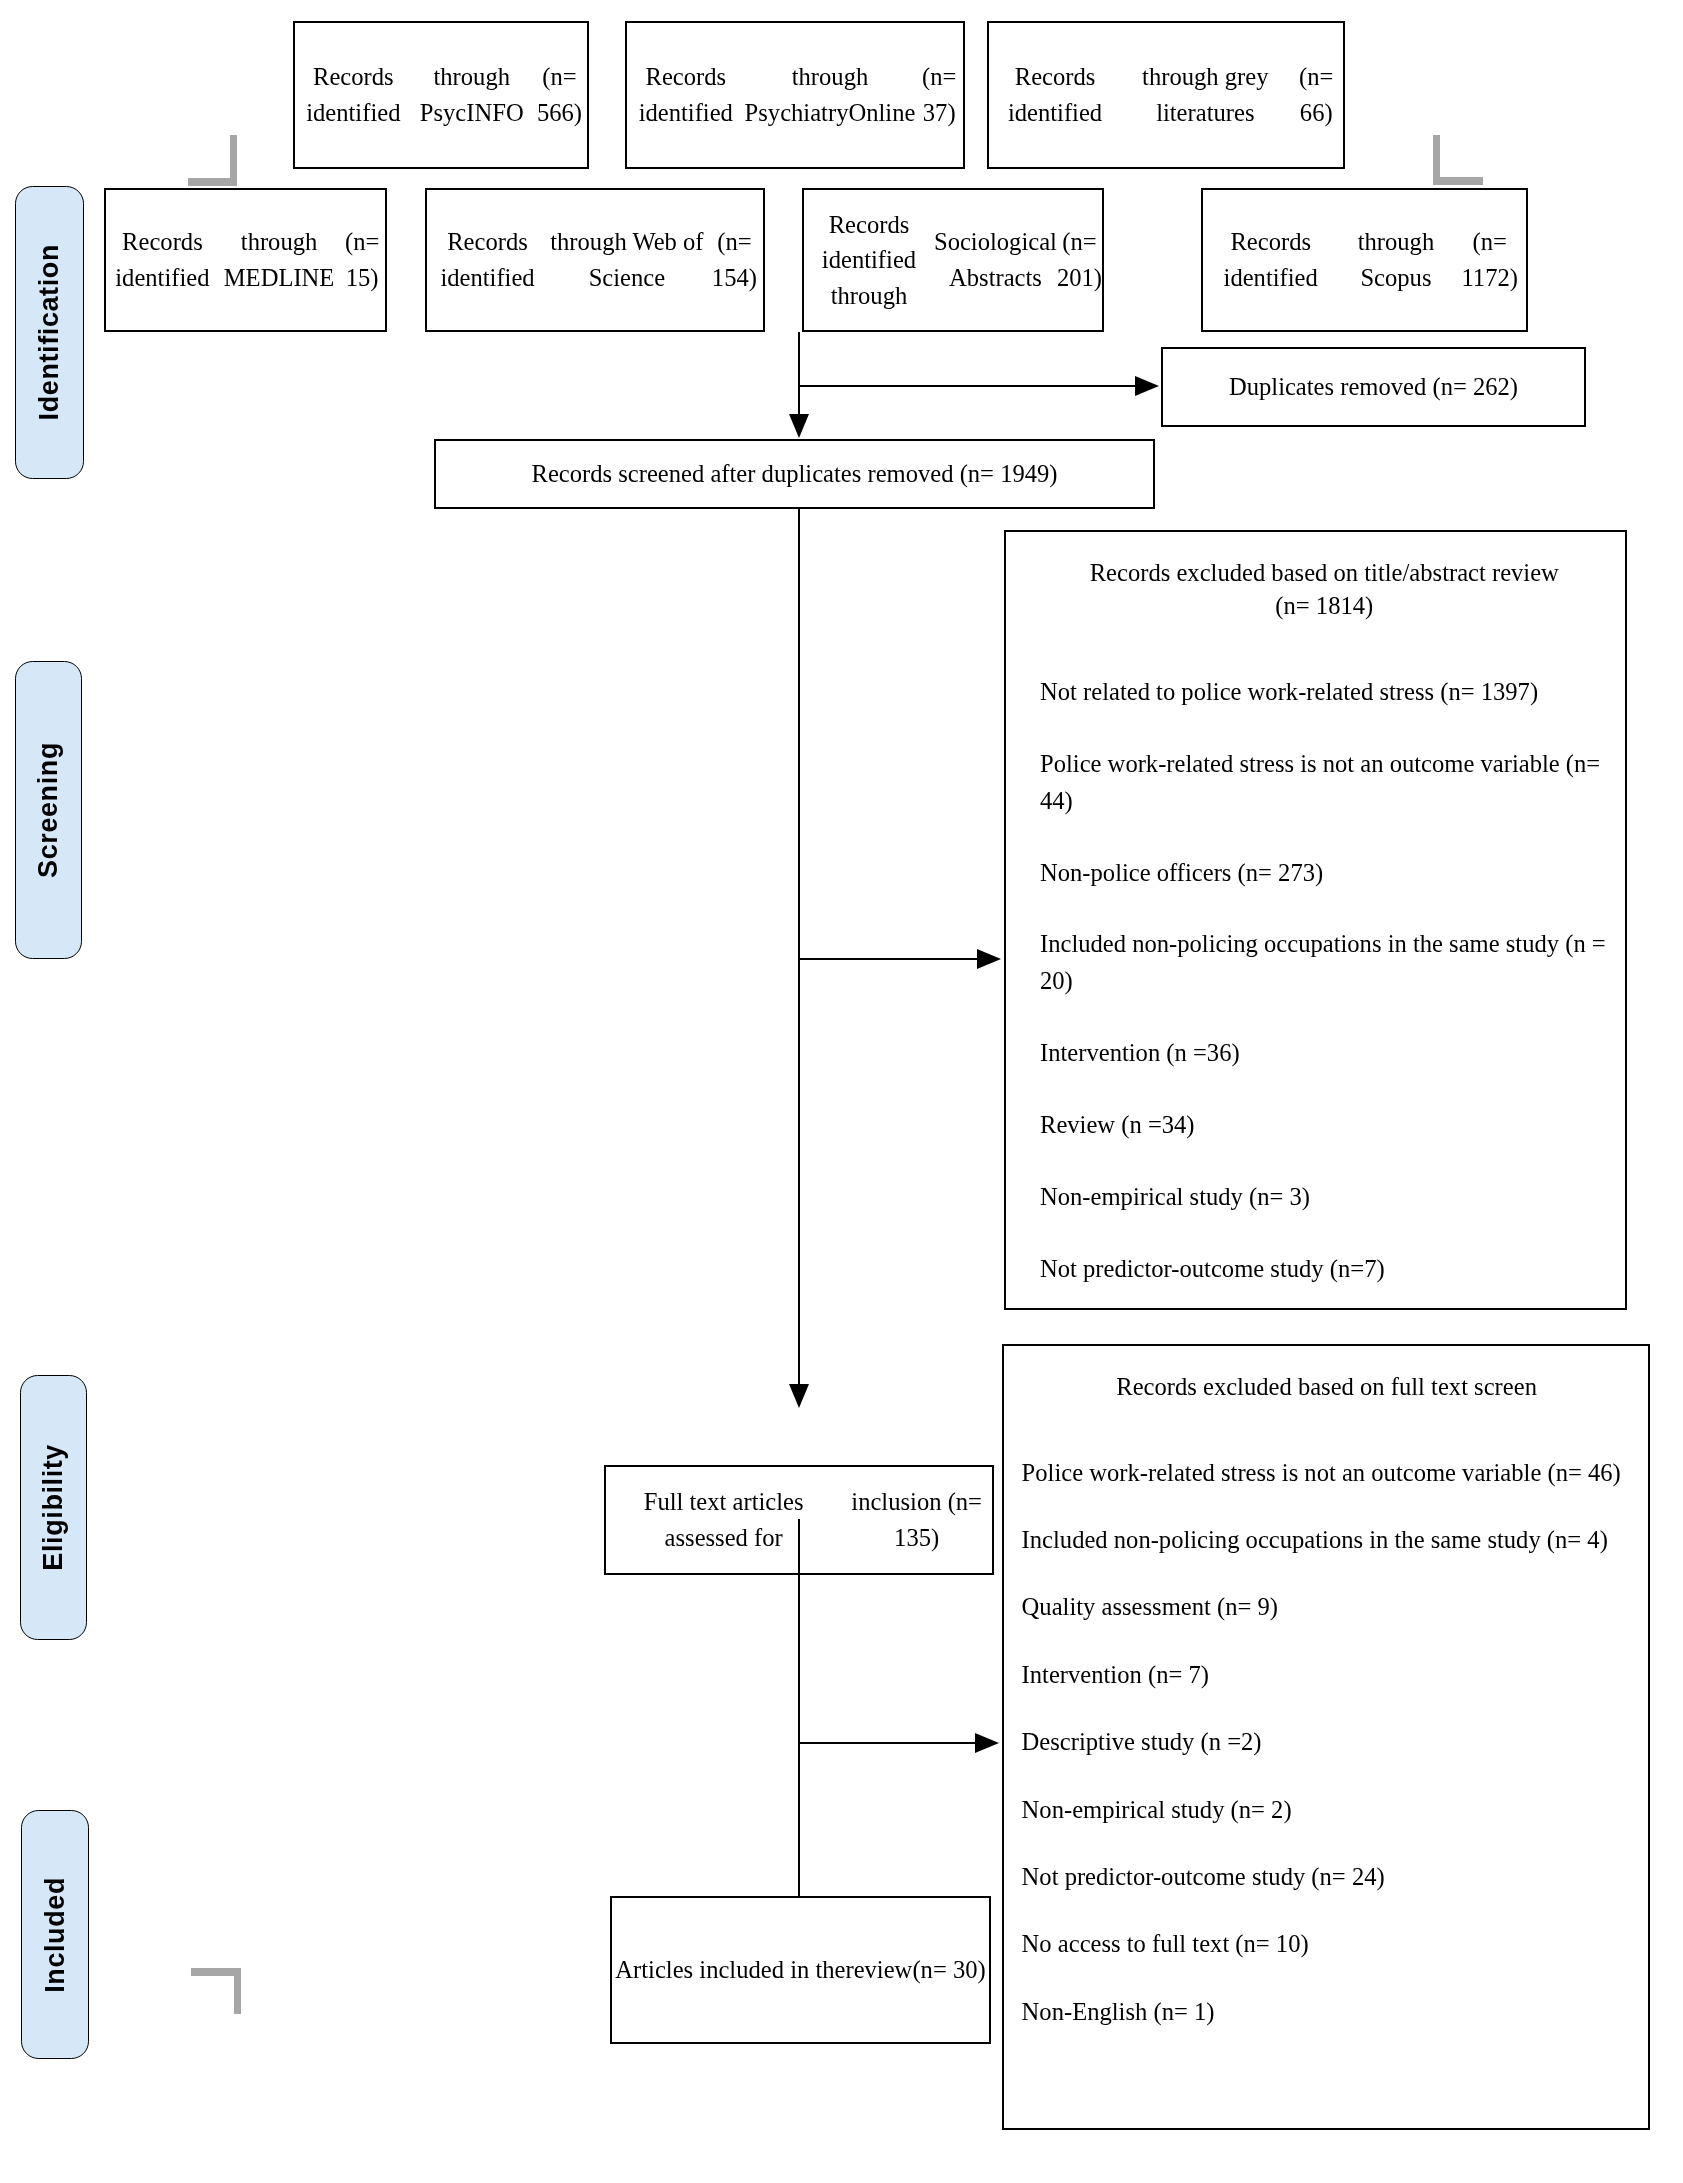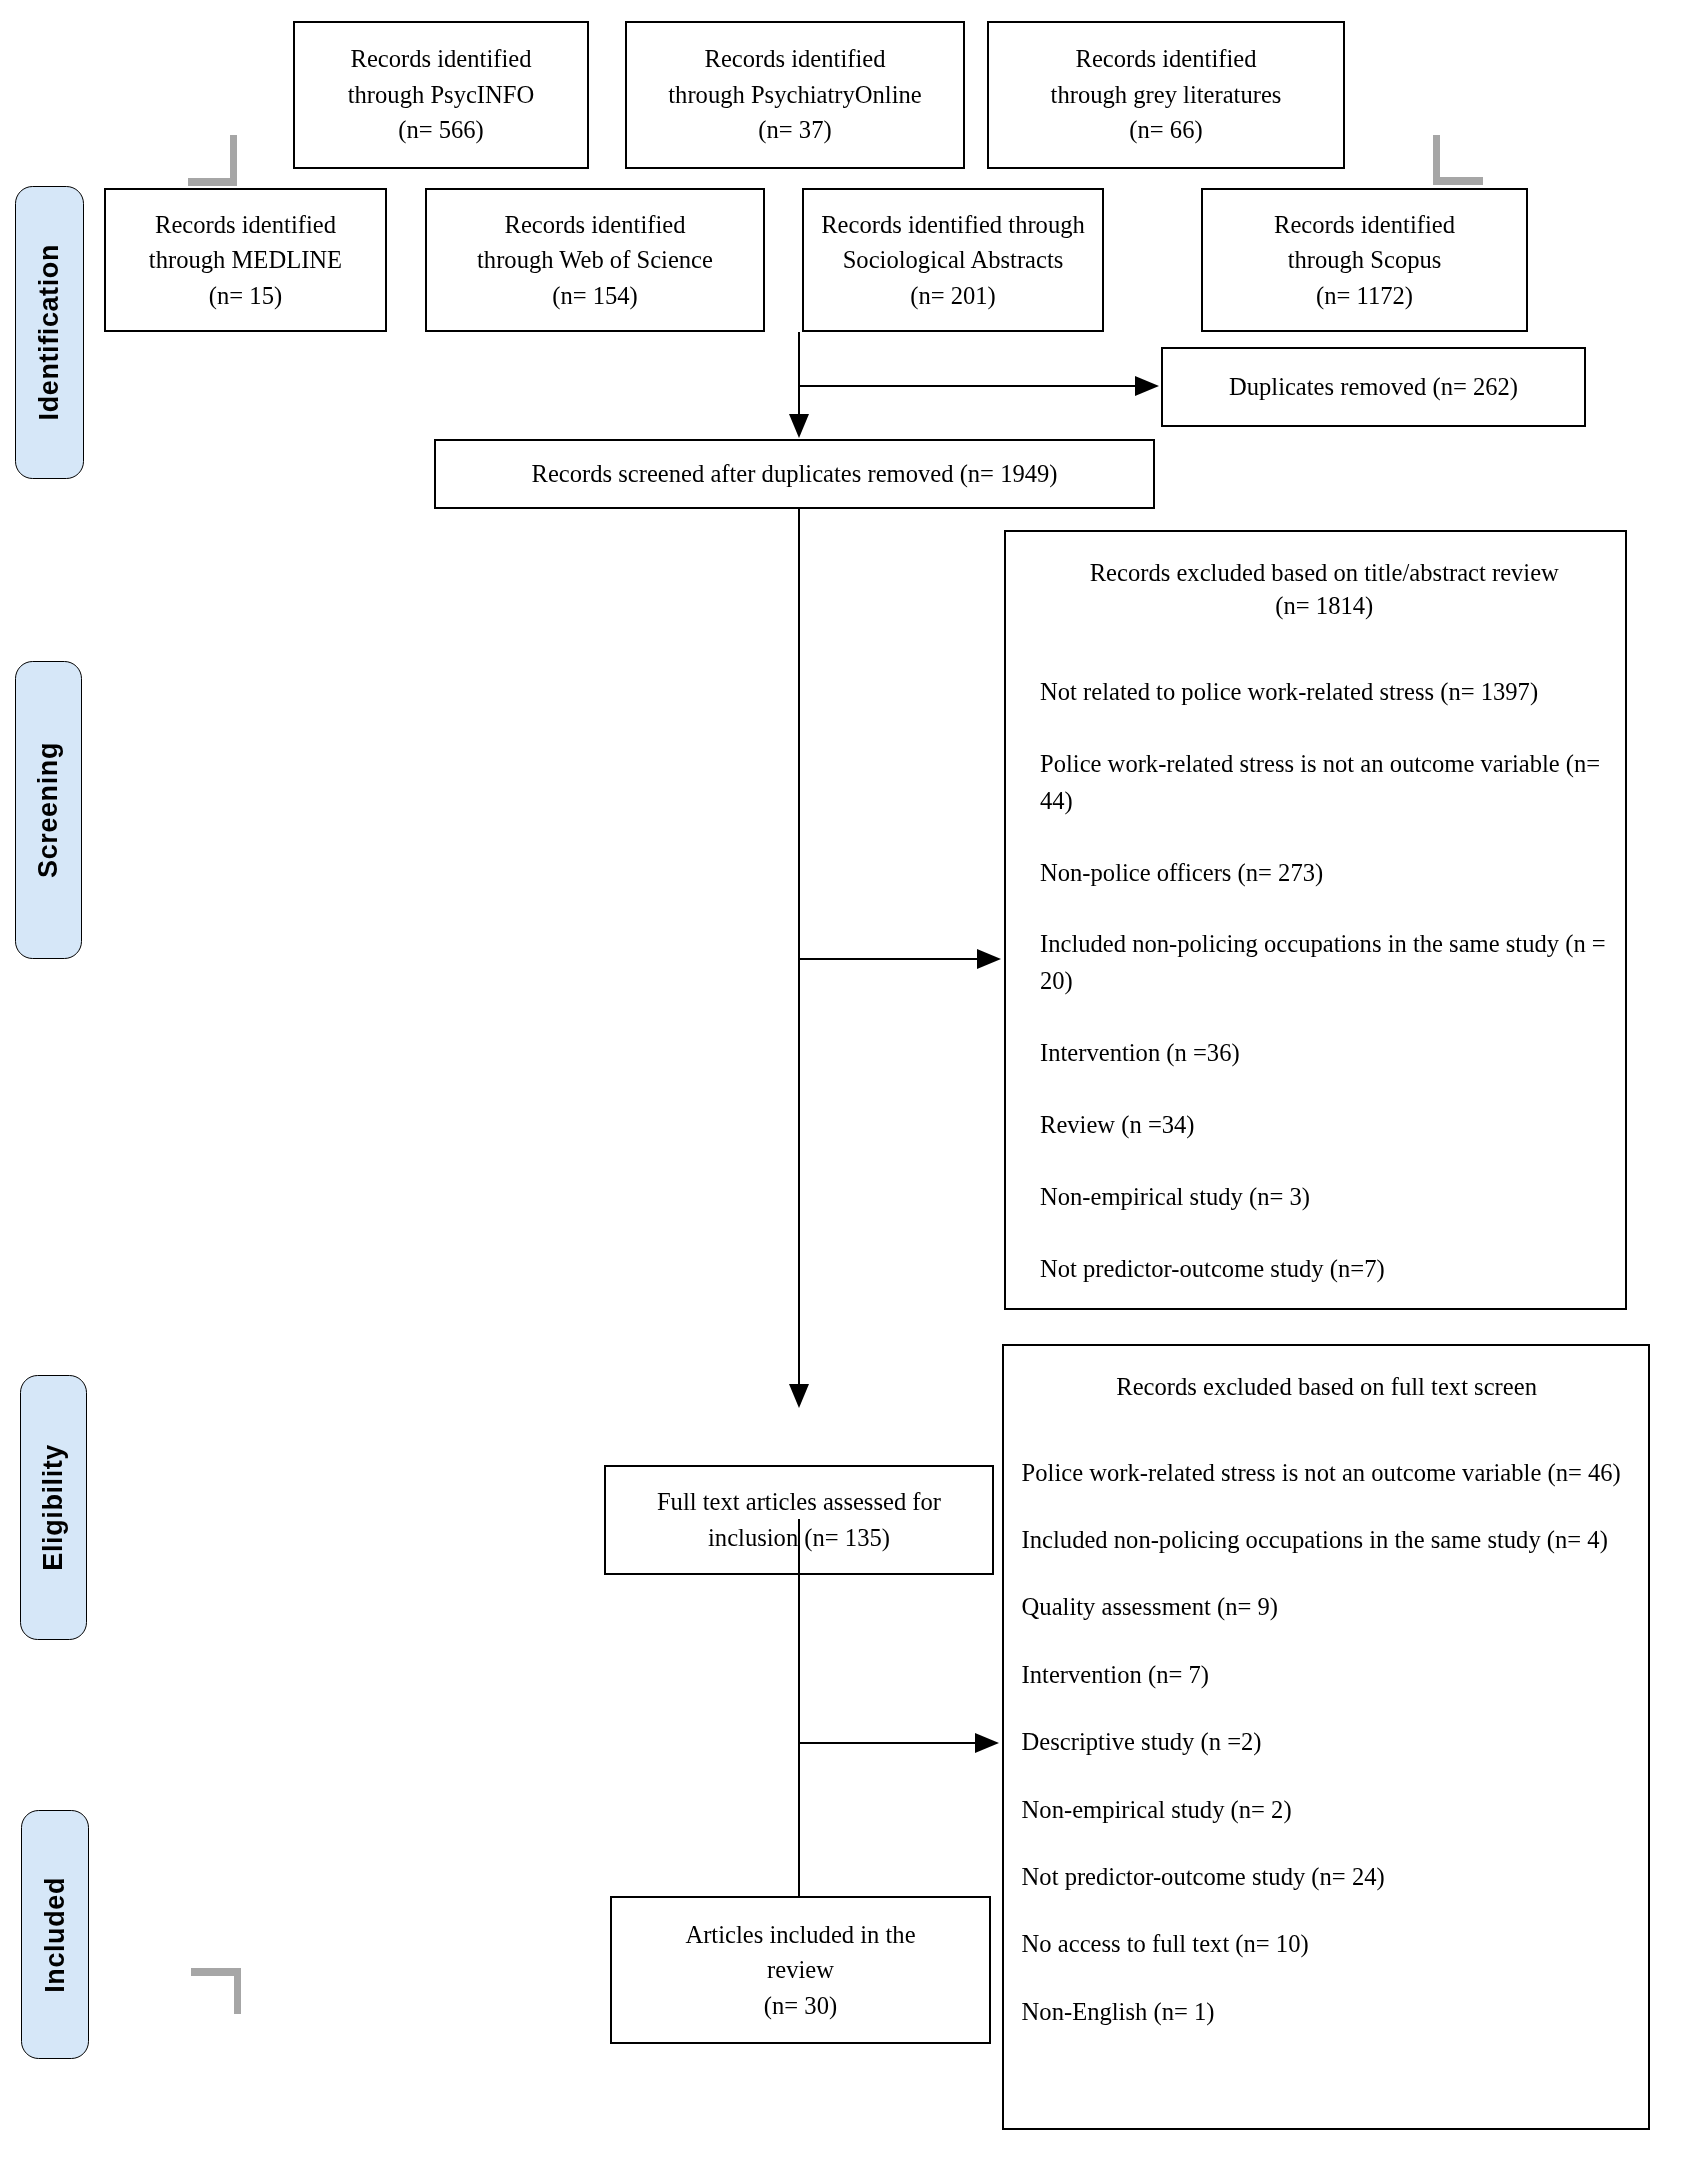--- a/index.html
+++ b/index.html
@@ -3,21 +3,21 @@
 <meta charset="utf-8">
 <style>
   html,body { margin:0; padding:0; background:#ffffff; }
   #canvas {
     position:relative; width:1684px; height:2183px; background:#ffffff;
     font-family:"Liberation Serif", serif; color:#000;
   }
   .box {
     position:absolute; box-sizing:border-box; background:#fff;
     border:2.9px solid #000;
-    display:flex; flex-direction:column; align-items:center; justify-content:center;
+    display:flex; flex-direction:row; align-items:center; justify-content:center;
     text-align:center; font-size:24.6px; line-height:1.45;
   }
   .box.thin { border-width:2.3px; }
   .bigbox {
     position:absolute; box-sizing:border-box; background:#fff;
     border:2.3px solid #000; font-size:24.6px;
     padding:23.5px 16.4px 0 17.6px; text-align:left;
   }
   .bigbox .hdr { text-align:center; line-height:1.35; }
   .bigbox .hdr-wrap { margin-bottom:52px; }

